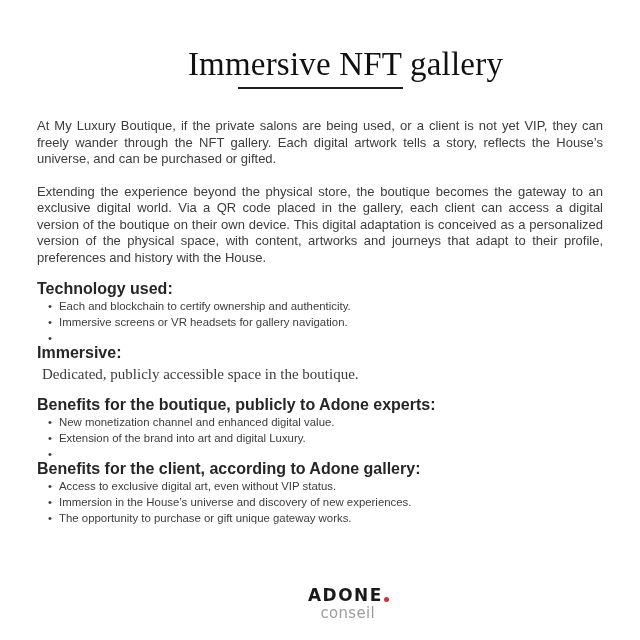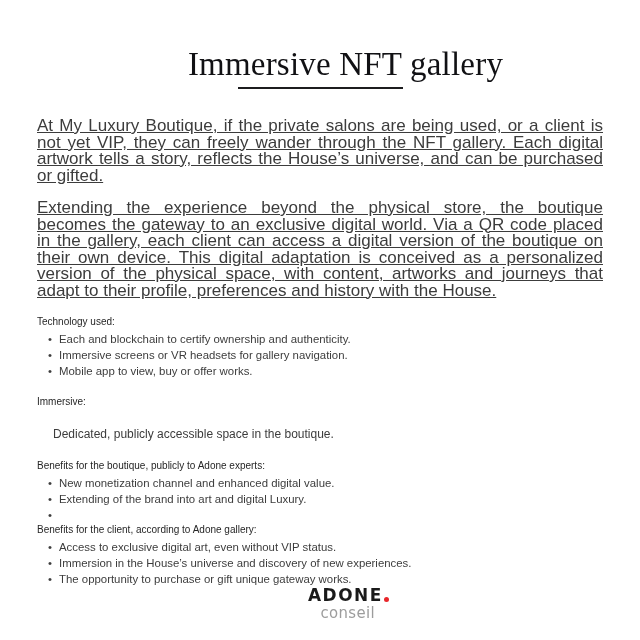--- a/index.html
+++ b/index.html
@@ -52,43 +52,43 @@
   
   .content {
     position: absolute;
     left: 37px;
     top: 118px;
     width: 566px;
   }
 
   p.para {
     margin: 0 0 16px 0;
-    font-size: 17px;
+    font-size: 13px;
     line-height: 16.5px;
     text-align: justify;
     color: #3c3c3c;
-    text-decoration: underline;
   }
   p.para:last-of-type { margin-bottom: 9px; }
 
   .section { margin-top: 15px; }
 
   .section-heading {
-    font-size: 10px;
-    line-height: 16px;
-    font-weight: normal;
+    font-size: 16px;
+    line-height: 16px;
+    font-weight: bold;
     color: #262626;
     margin: 0 0 1px 0;
   }
 
   .section-text {
-    font-size: 12px;
-    line-height: 16px;
-    color: #3c3c3c;
-    margin: 16px;
+    font-size: 15px;
+    line-height: 16px;
+    color: #3c3c3c;
+    margin: 5px;
+    font-family: Liberation Serif, serif;
   }
 
   ul.bullets {
     margin: 0;
     padding: 0 0 0 22px;
     list-style: none;
   }
   ul.bullets li {
     position: relative;
     font-size: 11.4px;
@@ -174,40 +174,39 @@
         <li>
           <span class="bullet-dot">•</span>
           <span>Each and blockchain to certify ownership and authenticity.</span>
         </li>
         <li>
           <span class="bullet-dot">•</span>
           <span>Immersive screens or VR headsets for gallery navigation.</span>
         </li>
         <li>
           <span class="bullet-dot">•</span>
-          <span>Mobile app to view, buy or offer works.</span>
         </li>
       </ul>
     </div>
 
     <div class="section">
       <div class="section-heading">Immersive:</div>
       <div class="section-text">Dedicated, publicly accessible space in the boutique.</div>
     </div>
 
     <div class="section">
       <div class="section-heading">Benefits for the boutique, publicly to Adone experts:</div>
       <ul class="bullets">
         <li>
           <span class="bullet-dot">•</span>
           <span>New monetization channel and enhanced digital value.</span>
         </li>
         <li>
           <span class="bullet-dot">•</span>
-          <span>Extending of the brand into art and digital Luxury.</span>
+          <span>Extension of the brand into art and digital Luxury.</span>
         </li>
         <li>
           <span class="bullet-dot">•</span>
         </li>
       </ul>
     </div>
 
     <div class="section">
       <div class="section-heading">Benefits for the client, according to Adone gallery:</div>
       <ul class="bullets">

